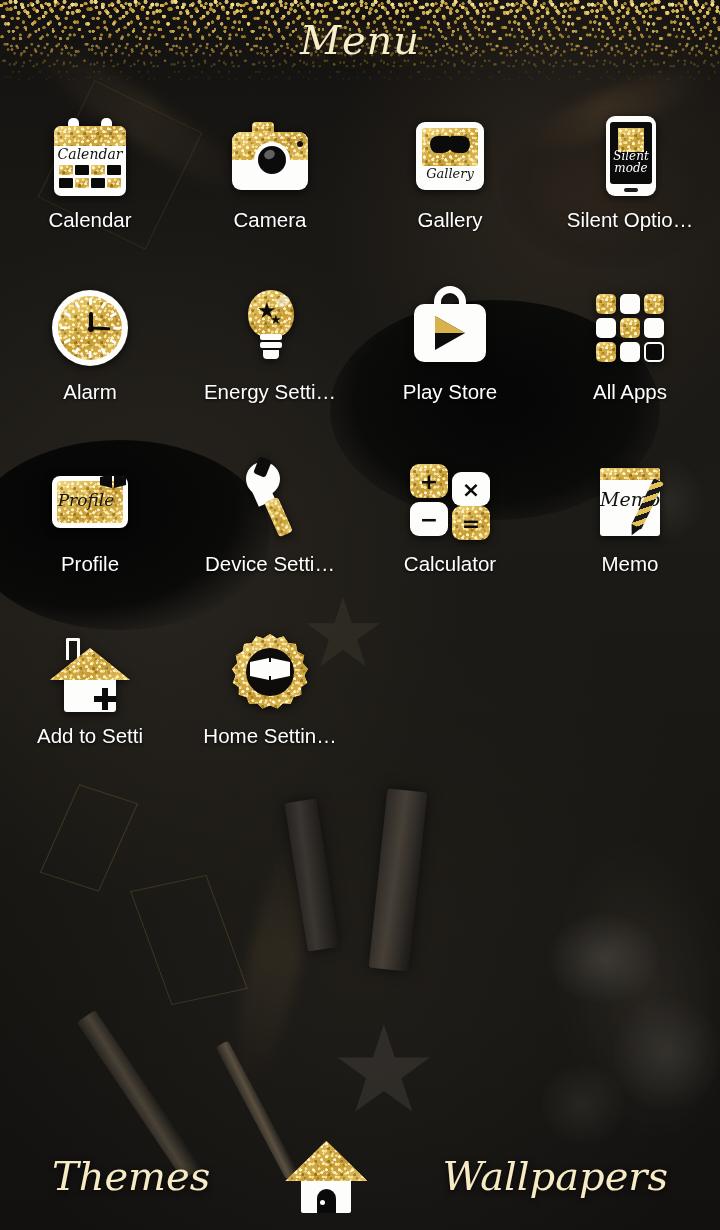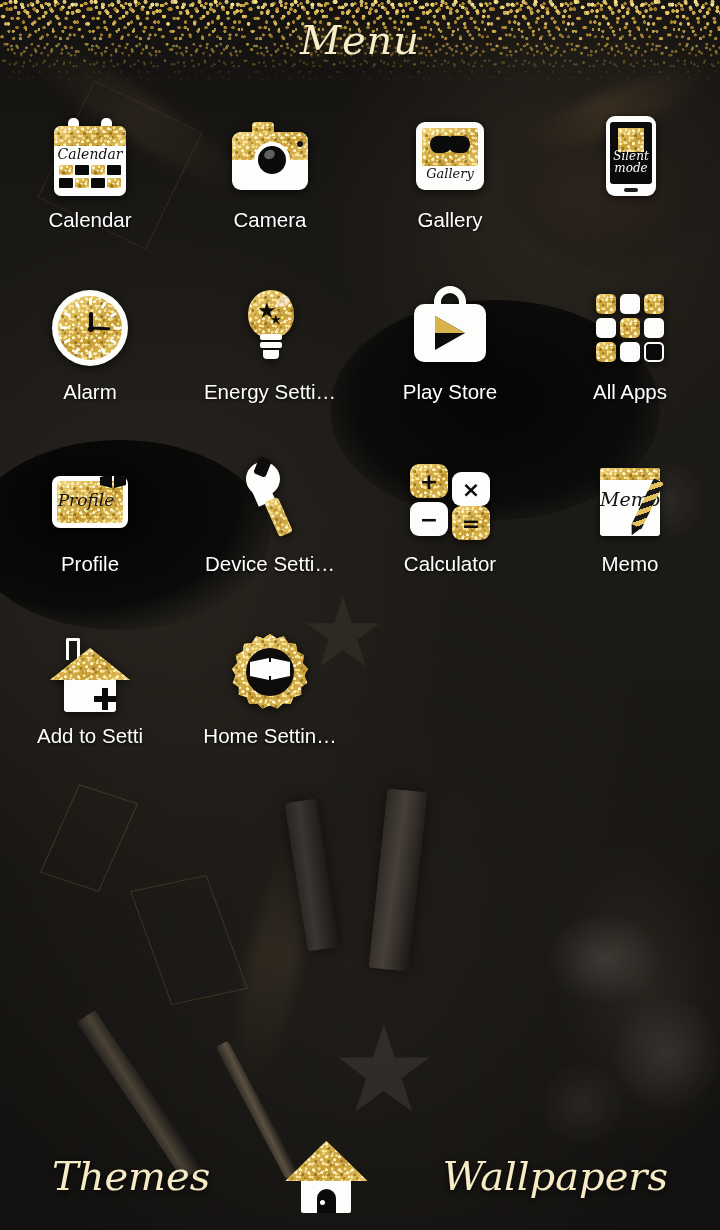--- a/index.html
+++ b/index.html
@@ -431,20 +431,21 @@
     <div class="icon-wrap shadow">
       <div class="ph-out"></div>
       <div class="ph-scr"></div>
       <div class="heart gold"></div>
       <div class="ph-script">
         <span>Silent</span><br>
         <span>mode</span>
       </div>
       <div class="ph-home"></div>
     </div>
+    <div class="app-label">Silent Optio…</div>
   </div>
 
   <div class="app-cell">
     <div class="icon-wrap shadow">
       <div class="clk-out"></div>
       <div class="clk-face gold"></div>
       <div class="tick" style="transform:rotate(0deg)"></div>
       <div class="tick" style="transform:rotate(30deg)"></div>
       <div class="tick" style="transform:rotate(60deg)"></div>
       <div class="tick" style="transform:rotate(90deg)"></div>

